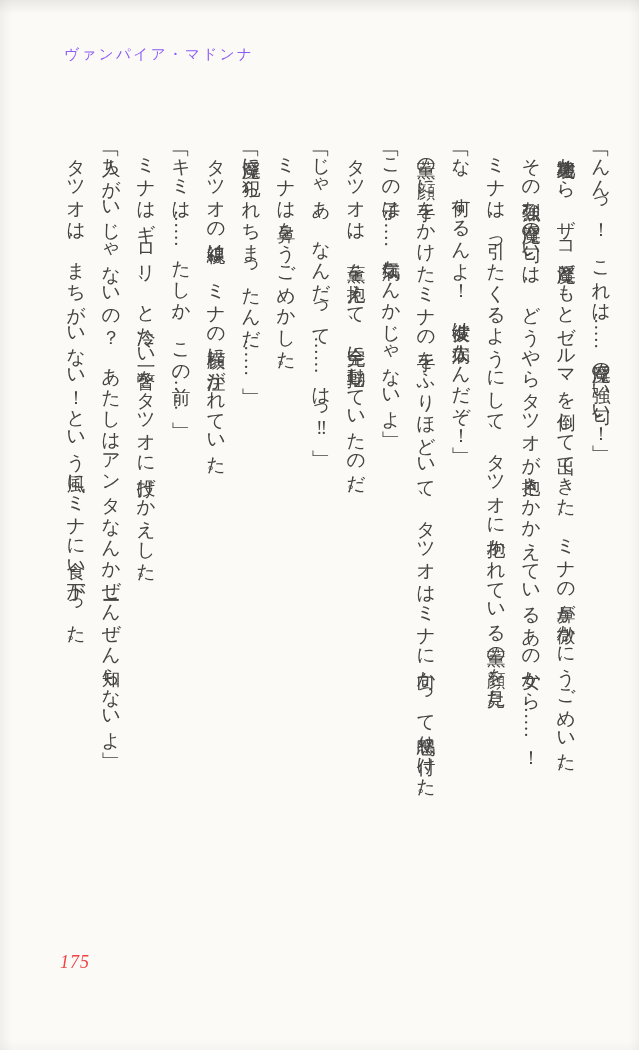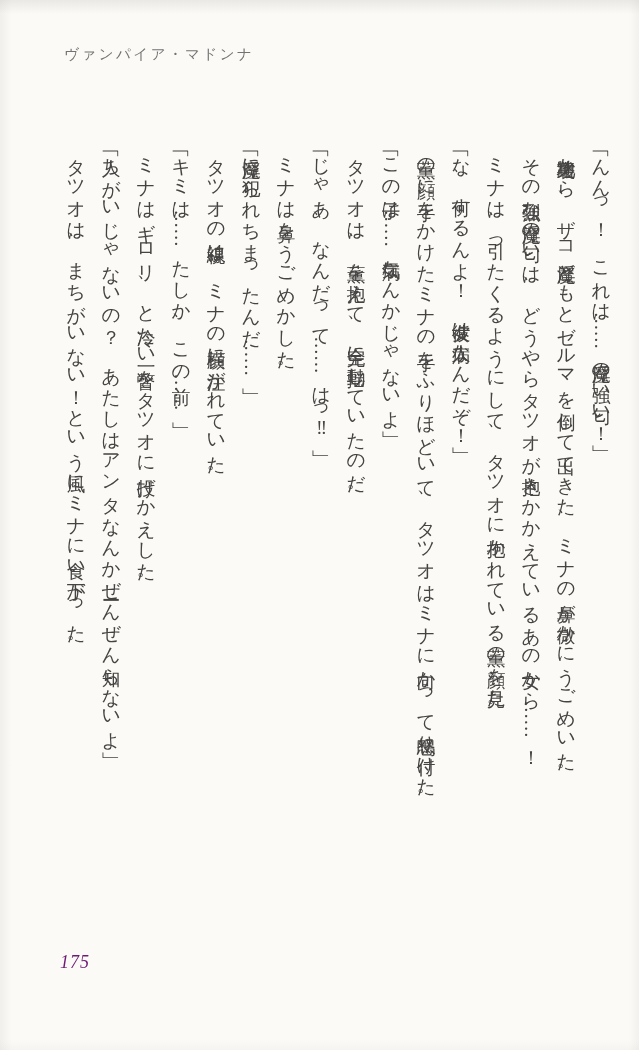--- a/index.html
+++ b/index.html
@@ -24,21 +24,21 @@
       linear-gradient(to right, rgba(190,190,188,0.18) 0, rgba(190,190,188,0) 12px),
       linear-gradient(to left, rgba(190,190,188,0.15) 0, rgba(190,190,188,0) 10px),
       linear-gradient(to top, rgba(200,200,198,0.12) 0, rgba(200,200,198,0) 10px);
   }
   .running-header {
     position: absolute;
     left: 64px;
     top: 45px;
     font-size: 14.5px;
     letter-spacing: 2.5px;
-    color: #737373;
+    color: #8b5cf6;
     white-space: nowrap;
   }
   .text-body {
     position: absolute;
     top: 145px;
     right: 20px;
     height: 868px;
     writing-mode: vertical-rl;
     -webkit-writing-mode: vertical-rl;
     text-orientation: mixed;
@@ -51,21 +51,21 @@
     padding: 0;
     line-height: 35px;
     white-space: nowrap;
   }
   .page-number {
     position: absolute;
     left: 60px;
     top: 952px;
     font-size: 18px;
     font-style: italic;
-    color: #701a75;
+    color: #ef4444;
     letter-spacing: 1px;
   }
 </style>
 </head>
 <body>
 
 <div class="page-shade"></div>
 
 <div class="running-header">ヴァンパイア・マドンナ</div>
 

